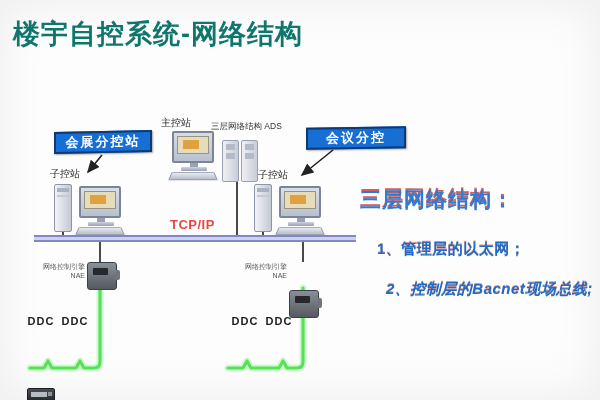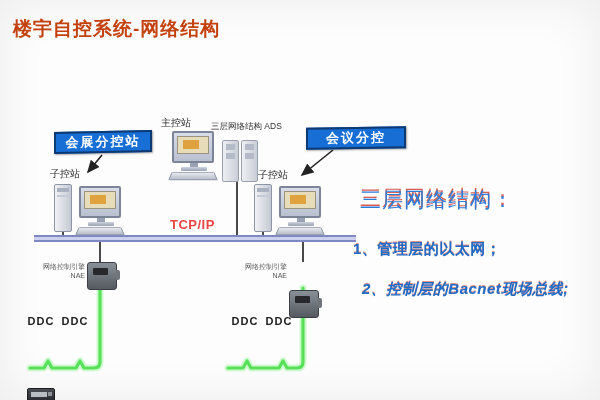--- a/index.html
+++ b/index.html
@@ -2,21 +2,21 @@
 <html><head>
 <meta charset="utf-8">
 <style>
   html,body{margin:0;padding:0;}
   body{font-family:"Liberation Sans","DejaVu Sans",sans-serif;background:#e9e9e9;}
   #slide{position:relative;width:600px;height:400px;background:#fdfdfd;overflow:hidden;
          box-shadow:inset 0 0 50px rgba(0,0,0,0.07);}
   .abs{position:absolute;}
 
   
-  #page-title{left:13px;top:16px;font-size:19px;font-weight:bold;color:#c2410c;letter-spacing:1px;}
+  #page-title{left:13px;top:16px;font-size:27px;font-weight:bold;color:#0f766e;letter-spacing:1px;}
 
   
   .callout{background:#176fd6;border:2px solid #0e3a74;color:#fff;font-weight:bold;
            font-size:13px;text-align:center;line-height:18px;letter-spacing:2px;
            box-shadow:1px 1px 2px rgba(0,0,0,.35);}
   #callout-left{left:54px;top:131px;width:94px;transform:skewY(-1.2deg);}
   #callout-right{left:306px;top:127px;width:96px;transform:skewY(-0.8deg);}
 
   
   .nodelabel{font-size:10px;color:#2a2a2a;}
@@ -55,24 +55,24 @@
        border:1px solid #3c4046;border-radius:3px;position:relative;}
   .nae:before{content:"";position:absolute;left:5px;top:5px;width:15px;height:7px;background:#26282c;border-radius:1px;}
   .nae:after{content:"";position:absolute;right:-4px;top:7px;width:4px;height:10px;background:#70757c;border-radius:0 2px 2px 0;}
 
   .ddc{width:26px;height:25px;background:linear-gradient(#4a4e54,#212327 55%,#34373c);
        border:1px solid #1b1d20;border-radius:2px;position:relative;}
   .ddc:before{content:"";position:absolute;left:3px;top:3px;width:16px;height:5px;background:#cfd3d9;opacity:.85;}
   .ddc:after{content:"";position:absolute;right:2px;top:3px;width:4px;height:4px;background:#8d9299;}
 
   
-  #panel-heading{left:360px;top:186px;font-size:21px;font-weight:normal;color:#2b7cd8;
+  #panel-heading{left:360px;top:186px;font-size:21px;font-weight:bold;color:#2b7cd8;
                  letter-spacing:1px;text-shadow:0 -2px 0 rgba(206,52,40,.8);}
   .panel-item{font-weight:bold;color:#1d6cc8;font-size:15px;letter-spacing:.5px;
-              text-shadow:0 -1px 0 rgba(205,60,45,.55);}
+              text-shadow:0 -1px 0 rgba(205,60,45,.55);margin-left:24px;}
   #panel-item-0{left:353px;top:240px;}
   #panel-item-1{left:362px;top:280px;font-style:italic;}
   #panel-item-2{left:361px;top:319px;}
 
   
   #bus{left:34px;top:235px;width:322px;height:7px;background:#ccd1ee;
        border-top:2px solid #7f88c0;border-bottom:2px solid #7f88c0;box-sizing:border-box;}
 
   svg.overlay{position:absolute;left:0;top:0;pointer-events:none;}
 </style>

